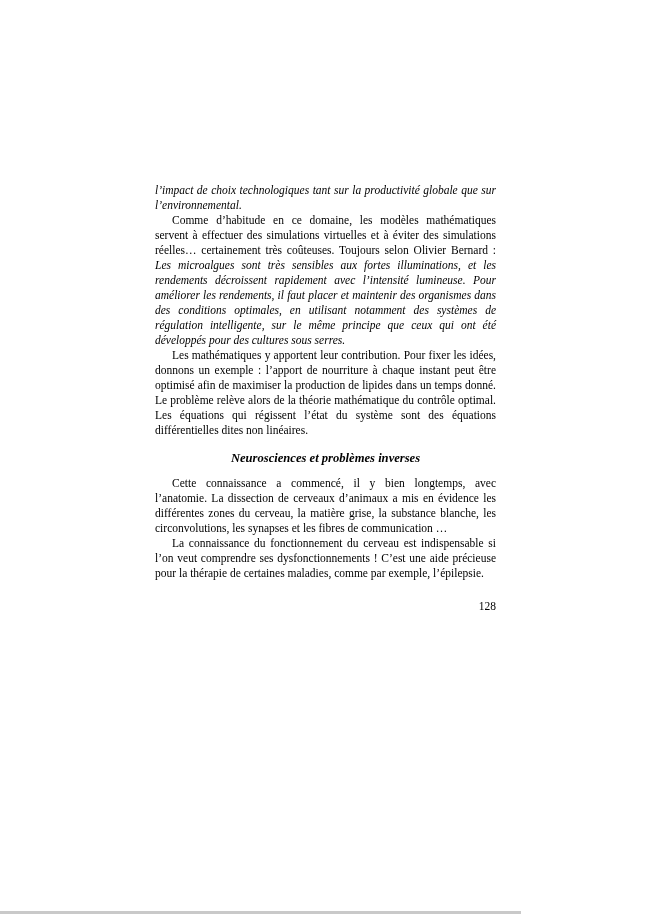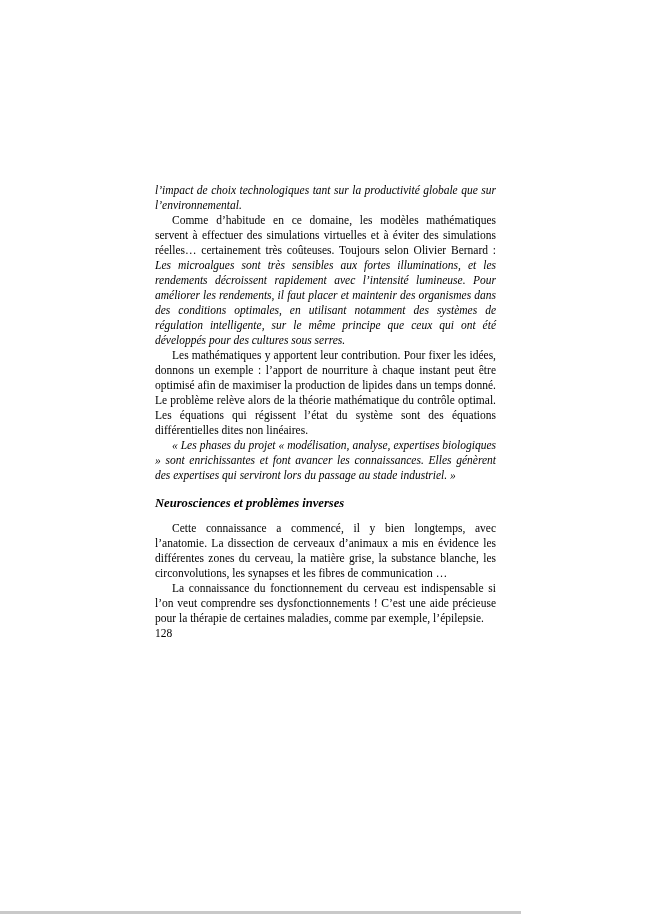--- a/index.html
+++ b/index.html
@@ -42,28 +42,28 @@
     font-style: italic;
   }
   .run {
     
   }
   .heading {
     font-size: 12.6px;
     font-weight: bold;
     font-style: italic;
     text-indent: 0;
-    text-align: left;
+    text-align: center;
     margin: 13px 0 10px 0;
     line-height: 15px;
   }
   .page-number {
-    text-align: left;
+    text-align: right;
     text-indent: 0;
-    margin-top: 0;
+    margin-top: 18px;
     font-size: 11.5px;
   }
   .page-edge {
     position: absolute;
     left: 0;
     right: 0;
     bottom: 6px;
     height: 3px;
     background: #c9c9c9;
   }
@@ -74,21 +74,20 @@
 <div class="sheet">
   <div class="text-block">
 
     <p class="para italic noindent">l’impact de choix technologiques tant sur la productivité globale que sur l’environnemental.</p>
 
     <p class="para"><span class="run">Comme d’habitude en ce domaine, les modèles mathématiques servent à effectuer des simulations virtuelles et à éviter des simulations réelles… certainement très coûteuses. Toujours selon Olivier Bernard : </span><span class="run italic">Les microalgues sont très sensibles aux fortes illuminations, et les rendements décroissent rapidement avec l’intensité lumineuse. Pour améliorer les rendements, il faut placer et maintenir des organismes dans des conditions optimales, en utilisant notamment des systèmes de régulation intelligente, sur le même principe que ceux qui ont été développés pour des cultures sous serres.</span></p>
 
 
     <p class="para">Les mathématiques y apportent leur contribution. Pour fixer les idées, donnons un exemple : l’apport de nourriture à chaque instant peut être optimisé afin de maximiser la production de lipides dans un temps donné. Le problème relève alors de la théorie mathématique du contrôle optimal. Les équations qui régissent l’état du système sont des équations différentielles dites non linéaires.</p>
 
-    <p class="para italic">« Les phases du projet « modélisation, analyse, expertises biologiques »  sont  enrichissantes  et  font  avancer  les connaissances. Elles génèrent des expertises qui serviront lors du passage au stade industriel. »</p>
 
     <h2 class="heading">Neurosciences et problèmes inverses</h2>
 
     <p class="para">Cette connaissance a commencé, il y bien longtemps, avec l’anatomie. La dissection de cerveaux d’animaux a mis en évidence les différentes zones du cerveau, la matière grise, la substance blanche, les circonvolutions, les synapses et les fibres de communication …</p>
 
     <p class="para">La connaissance du fonctionnement du cerveau est indispensable si l’on veut comprendre ses dysfonctionnements ! C’est une aide précieuse pour la thérapie de certaines maladies, comme par exemple, l’épilepsie.</p>
 
     <div class="page-number">128</div>
   </div>
 

